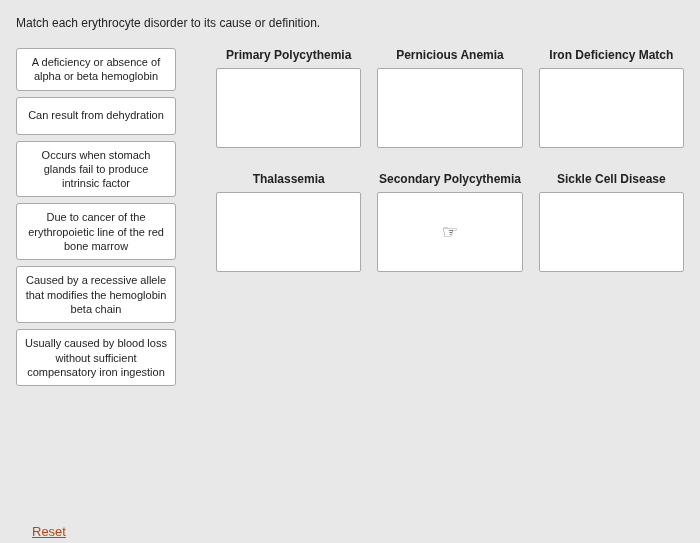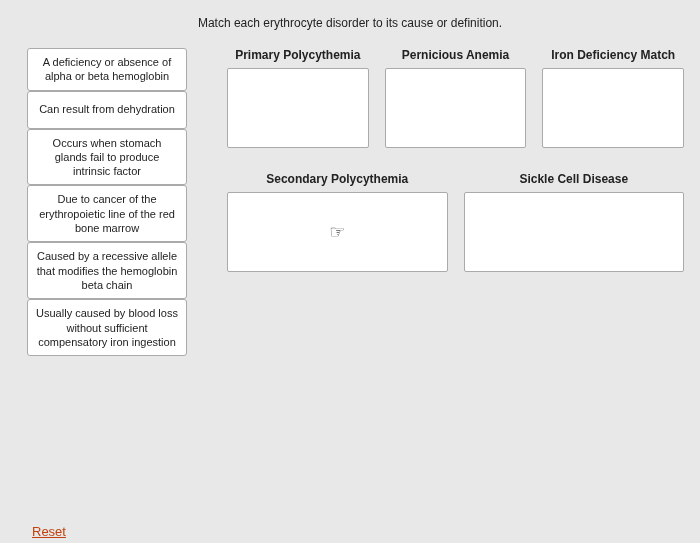--- a/index.html
+++ b/index.html
@@ -10,34 +10,33 @@
       width: 700px;
       min-height: 543px;
       padding: 16px;
       color: #222;
     }
 
     .instruction {
       font-size: 12px;
       margin-bottom: 18px;
       color: #222;
-      text-align: center;
     }
 
     .main-layout {
       display: flex;
       gap: 20px;
     }
 
     .left-panel {
       display: flex;
       flex-direction: column;
+      gap: 6px;
       width: 160px;
       flex-shrink: 0;
-      margin-left: 11px;
     }
 
     .drag-item {
       background: #fff;
       border: 1px solid #aaa;
       border-radius: 3px;
       padding: 6px 8px;
       text-align: center;
       font-size: 11px;
       cursor: grab;
@@ -140,20 +139,24 @@
             <div class="drop-label">Pernicious Anemia</div>
             <div class="drop-zone"></div>
           </div>
           <div class="drop-col">
             <div class="drop-label">Iron Deficiency Match</div>
             <div class="drop-zone"></div>
           </div>
         </div>
         <div class="drop-row">
           <div class="drop-col">
+            <div class="drop-label">Thalassemia</div>
+            <div class="drop-zone"></div>
+          </div>
+          <div class="drop-col">
             <div class="drop-label">Secondary Polycythemia</div>
             <div class="drop-zone">
               <div class="cursor-hint" style="height: 100%;">☞</div>
             </div>
           </div>
           <div class="drop-col">
             <div class="drop-label">Sickle Cell Disease</div>
             <div class="drop-zone"></div>
           </div>
         </div>

